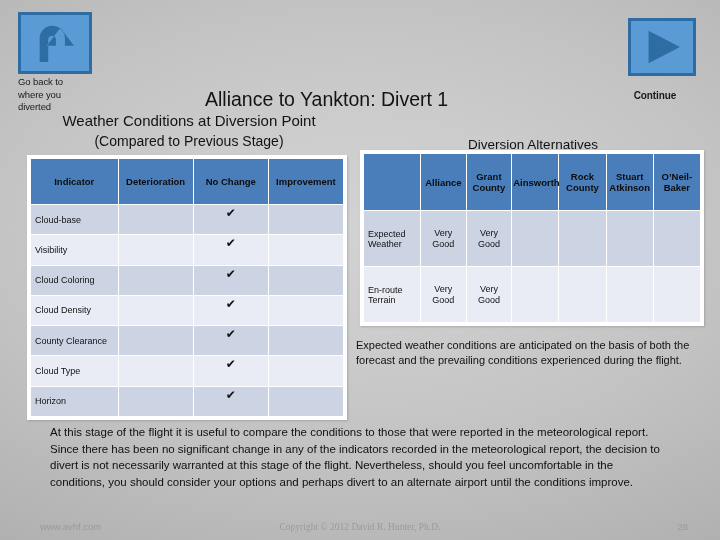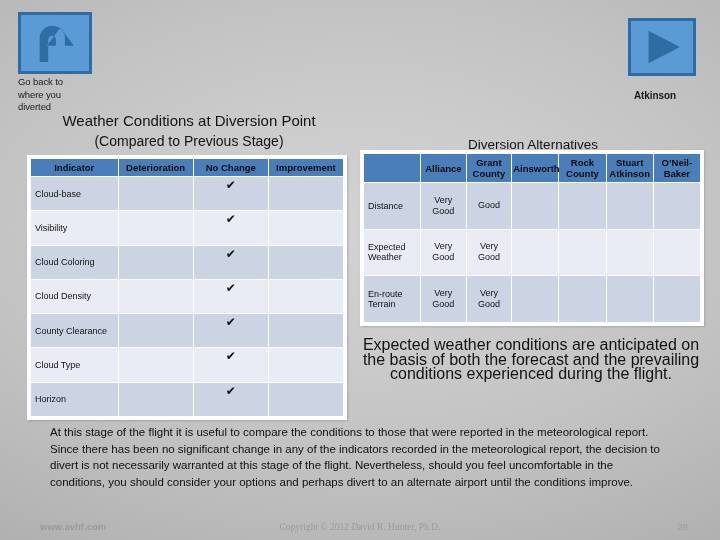--- a/index.html
+++ b/index.html
@@ -103,21 +103,21 @@
     border-spacing: 1px;
     width: 100%;
     height: 100%;
     table-layout: fixed;
   }
   th {
     background: #4a7ebb;
     color: #0d0d0d;
     font-size: 9.5px;
     font-weight: bold;
-    padding: 3px 1px;
+    padding: 17px 1px;
     text-align: center;
     line-height: 11px;
   }
   td {
     font-size: 9px;
     color: #111111;
     padding: 8px 4px;
     vertical-align: middle;
   }
   tbody tr:nth-child(odd) td  { background: #ccd3e3; }
@@ -133,64 +133,65 @@
     padding-top: 1px;
   }
   #right-table td.ctr { text-align: center; line-height: 11px; font-size: 9px; }
   #right-table th.corner { background: #4a7ebb; }
 
   
   #right-note {
     position: absolute;
     left: 356px; top: 338px;
     width: 350px;
-    text-align: center;
-    font-size: 16px;
+    text-align: left;
+    font-size: 11px;
     line-height: 14.5px;
     color: #121212;
   }
   #bottom-note {
     position: absolute;
     left: 50px; top: 424px;
     width: 620px;
     font-size: 11.5px;
     line-height: 16.5px;
     color: #101010;
   }
 
   
   .footer {
     position: absolute;
     bottom: 8px;
     font-size: 9.5px;
     color: #9a9a9a;
   }
-  #footer-url  { left: 40px; font-weight: bold; }
+  #footer-url  { left: 40px; }
   #footer-copy { left: 0; width: 720px; text-align: center; font-family: Liberation Serif, serif; }
   #footer-page { right: 32px; }
 </style>
 </head>
 <body>
 
 <div id="slide">
 
   <div class="navbtn" id="back-btn">
     <svg viewBox="0 0 74 62">
       <path d="M20 52 L20 26 A14 14 0 0 1 48 26 L48 34 L58 34 L43 14 L28 34 L38 34 L38 26 A4.5 4.5 0 0 0 29.5 26 L29.5 52 Z" fill="#2e6da4"></path>
     </svg>
   </div>
   <div class="nav-caption" id="back-caption">Go back to where you diverted</div>
 
   <div class="navbtn" id="continue-btn">
     <svg viewBox="0 0 68 58">
       <path d="M19 11 L54 29 L19 47 Z" fill="#2e6da4"></path>
     </svg>
   </div>
-  <div class="nav-caption" id="continue-caption">Atkinson</div>
-
+  <div class="nav-caption" id="continue-caption">Continue</div>
+
+  <div id="slide-title">Alliance to Yankton: Divert 1</div>
   <div id="left-heading">Weather Conditions at Diversion Point</div>
   <div id="left-subheading">(Compared to Previous Stage)</div>
   <div id="right-heading">Diversion Alternatives</div>
 
   <div class="table-frame" id="left-table-frame">
     <table id="left-table">
       <colgroup>
         <col style="width:28%">
           <col style="width:24%">
           <col style="width:24%">
@@ -268,29 +269,20 @@
           <th>Alliance</th>
           <th>Grant County</th>
           <th>Ainsworth</th>
           <th>Rock County</th>
           <th>Stuart Atkinson</th>
           <th>O’Neil-Baker</th>
         </tr>
       </thead>
       <tbody>
         <tr>
-          <td class="lbl">Distance</td>
-          <td class="ctr">Very Good</td>
-          <td class="ctr">Good</td>
-          <td class="ctr"></td>
-          <td class="ctr"></td>
-          <td class="ctr"></td>
-          <td class="ctr"></td>
-        </tr>
-        <tr>
           <td class="lbl">Expected Weather</td>
           <td class="ctr">Very Good</td>
           <td class="ctr">Very Good</td>
           <td class="ctr"></td>
           <td class="ctr"></td>
           <td class="ctr"></td>
           <td class="ctr"></td>
         </tr>
         <tr>
           <td class="lbl">En-route Terrain</td>

